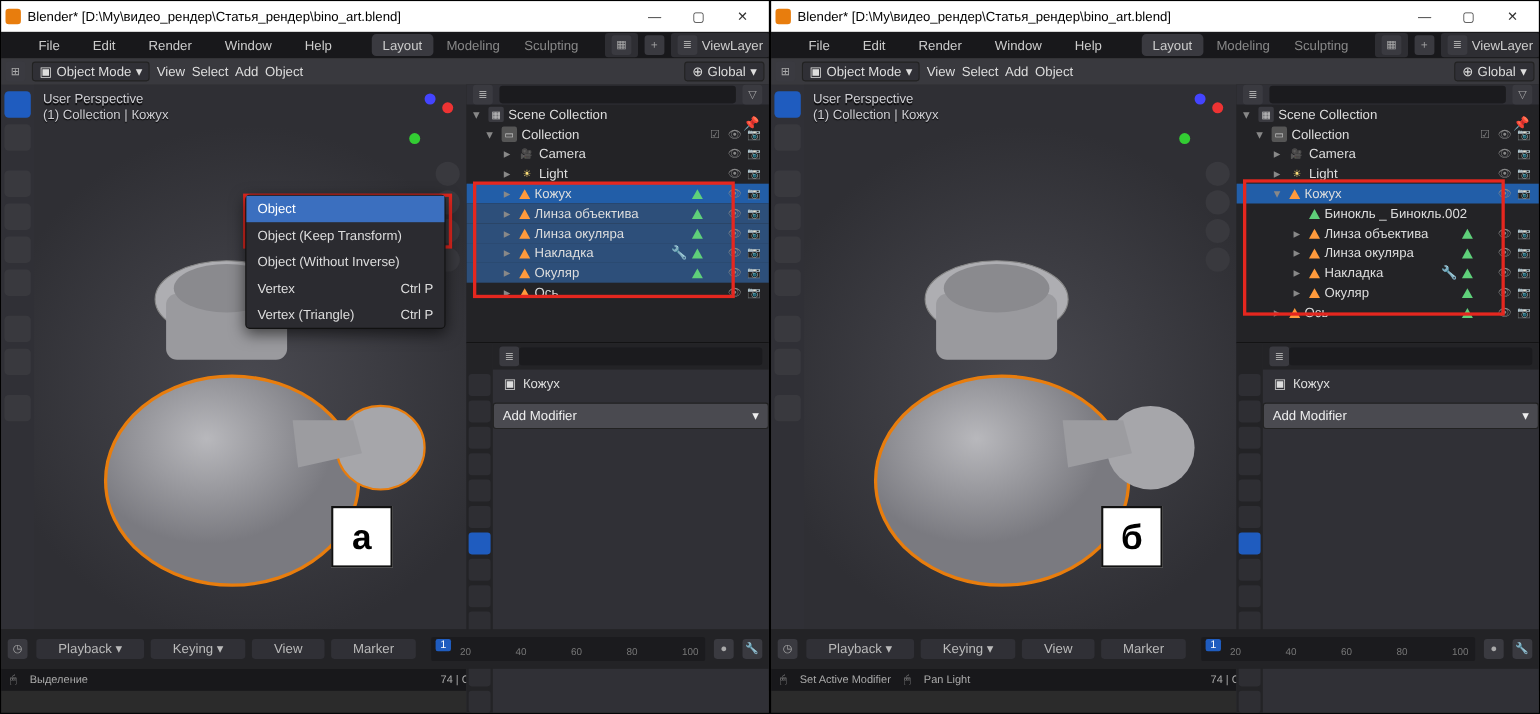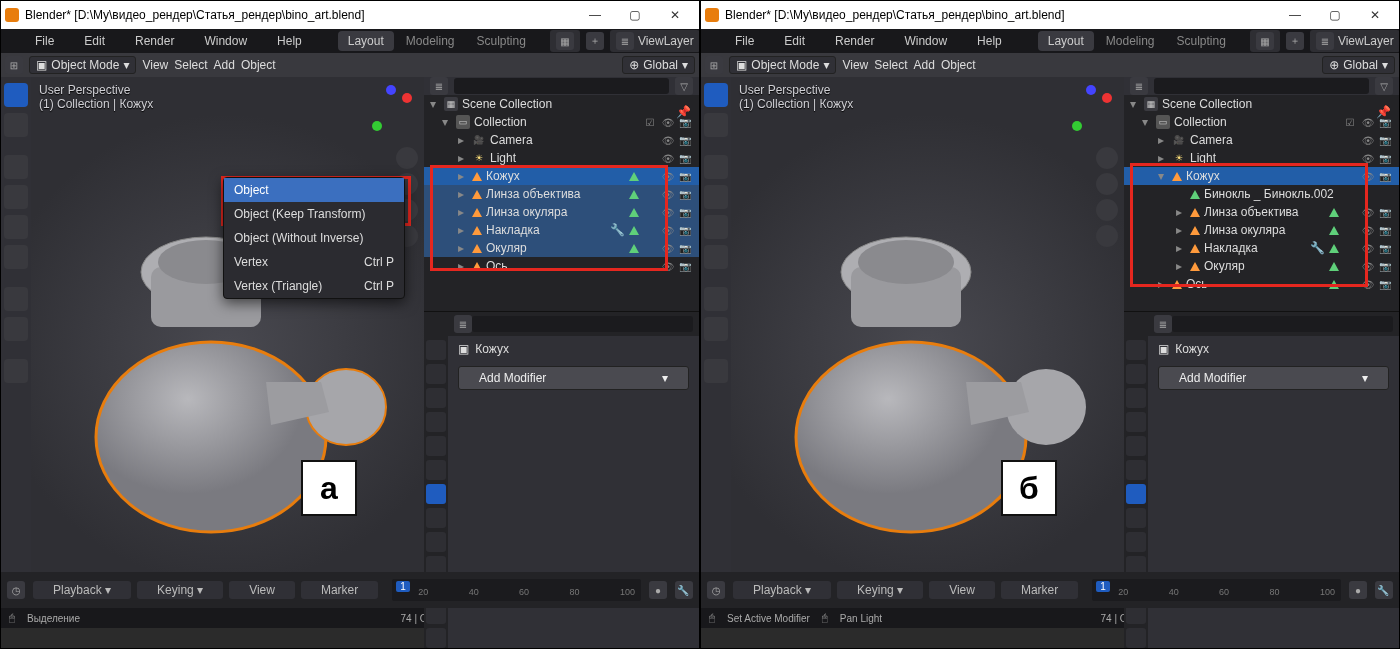--- a/index.html
+++ b/index.html
@@ -55,21 +55,21 @@
 .ol-red{top:70px;left:6px;width:232px;height:100px}
 .ol-redB{top:68px;left:6px;width:232px;height:118px}
 .props{flex:0 0 auto;border-top:1px solid #111;background:#303036;display:flex;flex:1}
 .props-side{width:24px;background:#232326;display:flex;flex-direction:column;align-items:center;gap:4px;padding-top:28px}
 .ptab{width:20px;height:20px;background:#2e2e33;border-radius:3px}
 .ptab.on{background:#1f5cbf}
 .props-main{flex:1;padding:0;display:flex;flex-direction:column}
 .pm-search{height:24px;display:flex;align-items:center;padding:0 6px;background:#232326}
 .pm-search .s{flex:1;height:16px;background:#1b1b1e;border-radius:3px}
 .pm-row{padding:6px 10px;color:#ddd;display:flex;align-items:center;gap:6px}
-.pm-btn{margin:4px 10px;background:#4a4a50;border:1px solid #222;border-radius:3px;padding:4px 20px;color:#eee;display:flex;align-items:center;justify-content:space-between}
+.pm-btn{margin:4px 0;background:#4a4a50;border:1px solid #222;border-radius:3px;padding:4px 8px;color:#eee;display:flex;align-items:center;justify-content:space-between}
 .timeline{height:36px;background:#232326;display:flex;align-items:center;padding:0 6px;gap:8px;color:#bbb;position:relative}
 .timeline .play{display:flex;gap:6px;align-items:center}
 .timeline .tbtn{padding:2px 20px;background:#303036;border-radius:3px}
 .ruler{flex:1;height:22px;background:#1b1b1e;position:relative;border-radius:2px;margin-left:6px;overflow:hidden}
 .ruler .cur{position:absolute;left:4px;top:2px;background:#1f5cbf;color:#fff;font-size:10px;padding:0 4px;border-radius:2px}
 .ruler .ticks{position:absolute;inset:0;display:flex;justify-content:space-between;padding:8px 6px 0 26px;font-size:9px;color:#777}
 .badge{position:absolute;bottom:56px;background:#fff;color:#000;font-size:32px;font-weight:700;width:52px;height:52px;display:flex;align-items:center;justify-content:center;border:2px solid #111}
 .badgeA{left:270px}
 .badgeB{left:270px}
 .status{height:20px;background:#18181b;display:flex;align-items:center;padding:0 8px;color:#aaa;font-size:10px;gap:12px}

